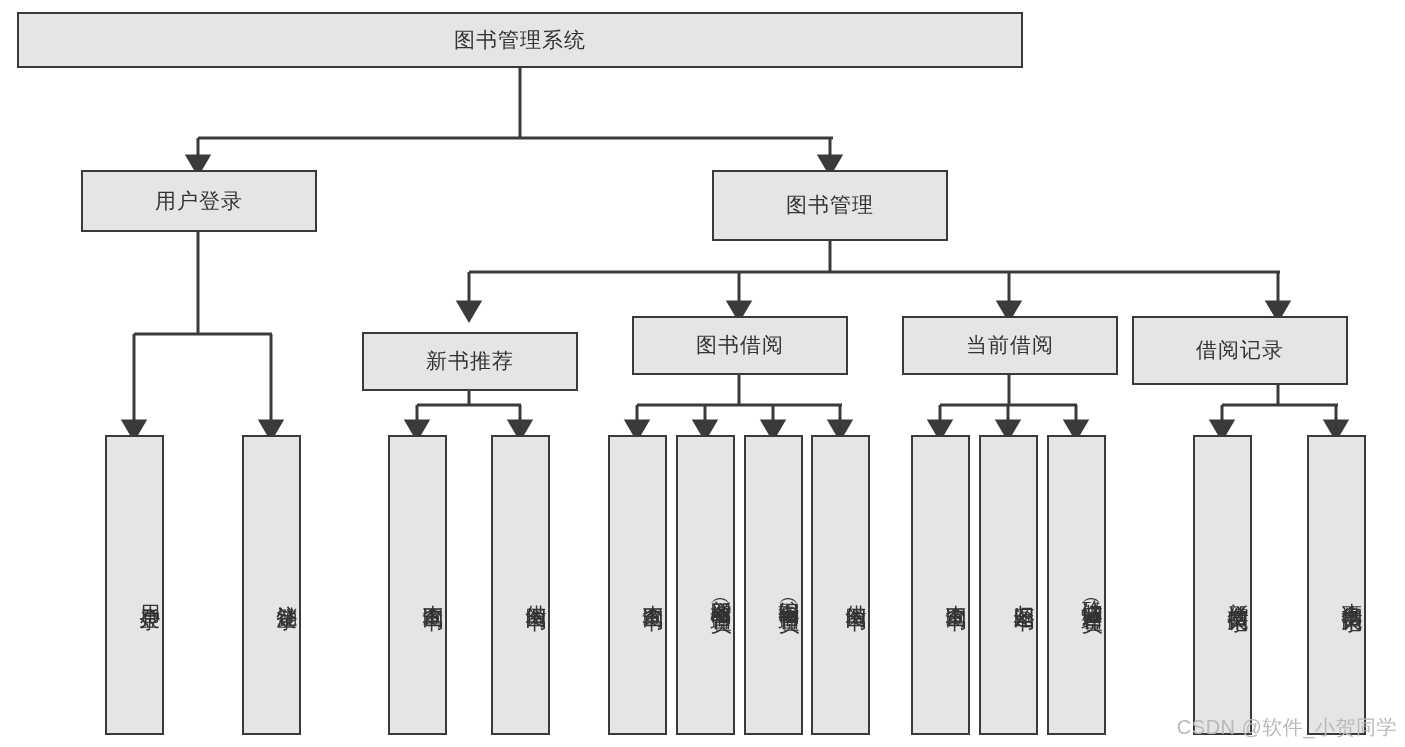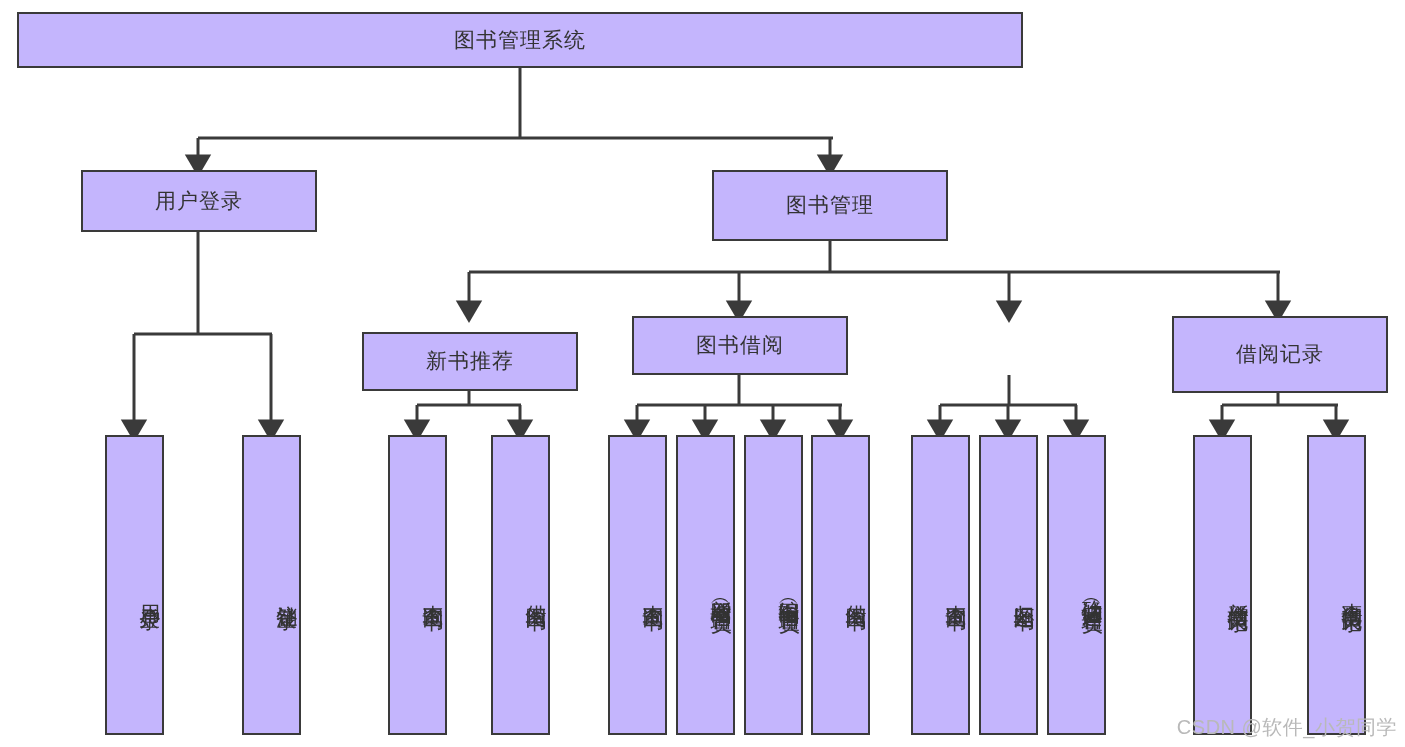--- a/index.html
+++ b/index.html
@@ -14,21 +14,21 @@
     position: relative;
     width: 1405px;
     height: 747px;
     background: #ffffff;
     overflow: hidden;
   }
   .node {
     position: absolute;
     box-sizing: border-box;
     border: 2px solid #3a3a3a;
-    background: #c4b5fd;
+    background: #e5e5e5;
     display: flex;
     align-items: center;
     justify-content: center;
     color: #333333;
     line-height: 1.15;
   }
   .node.h {
     font-size: 21px;
     letter-spacing: 1px;
   }
@@ -131,22 +131,23 @@
   <div class="node h root" style="left:17px; top:12px; width:1006px; height:56px;">图书管理系统</div>
 
   <div class="node h" style="left:81px; top:170px; width:236px; height:62px;">用户登录</div>
 
   <div class="node h" style="left:712px; top:170px; width:236px; height:71px;">图书管理</div>
 
   <div class="node h" style="left:362px; top:316px; width:216px; height:59px;margin-top:16px;">新书推荐</div>
 
   <div class="node h" style="left:632px; top:316px; width:216px; height:59px;">图书借阅</div>
 
-
-  <div class="node h" style="left:1172px; top:316px; width:216px; height:77px;">借阅记录</div>
+  <div class="node h" style="left:902px; top:316px; width:216px; height:59px;">当前借阅</div>
+
+  <div class="node h" style="left:1132px; top:316px; width:216px; height:69px;">借阅记录</div>
 
   <div class="node v" style="left:105px; top:435px; width:59px; height:300px;">
     <span class="vtext">用户登录</span>
   </div>
 
   <div class="node v" style="left:242px; top:435px; width:59px; height:300px;">
     <span class="vtext">注销登录</span>
   </div>
 
   <div class="node v" style="left:388px; top:435px; width:59px; height:300px;">

